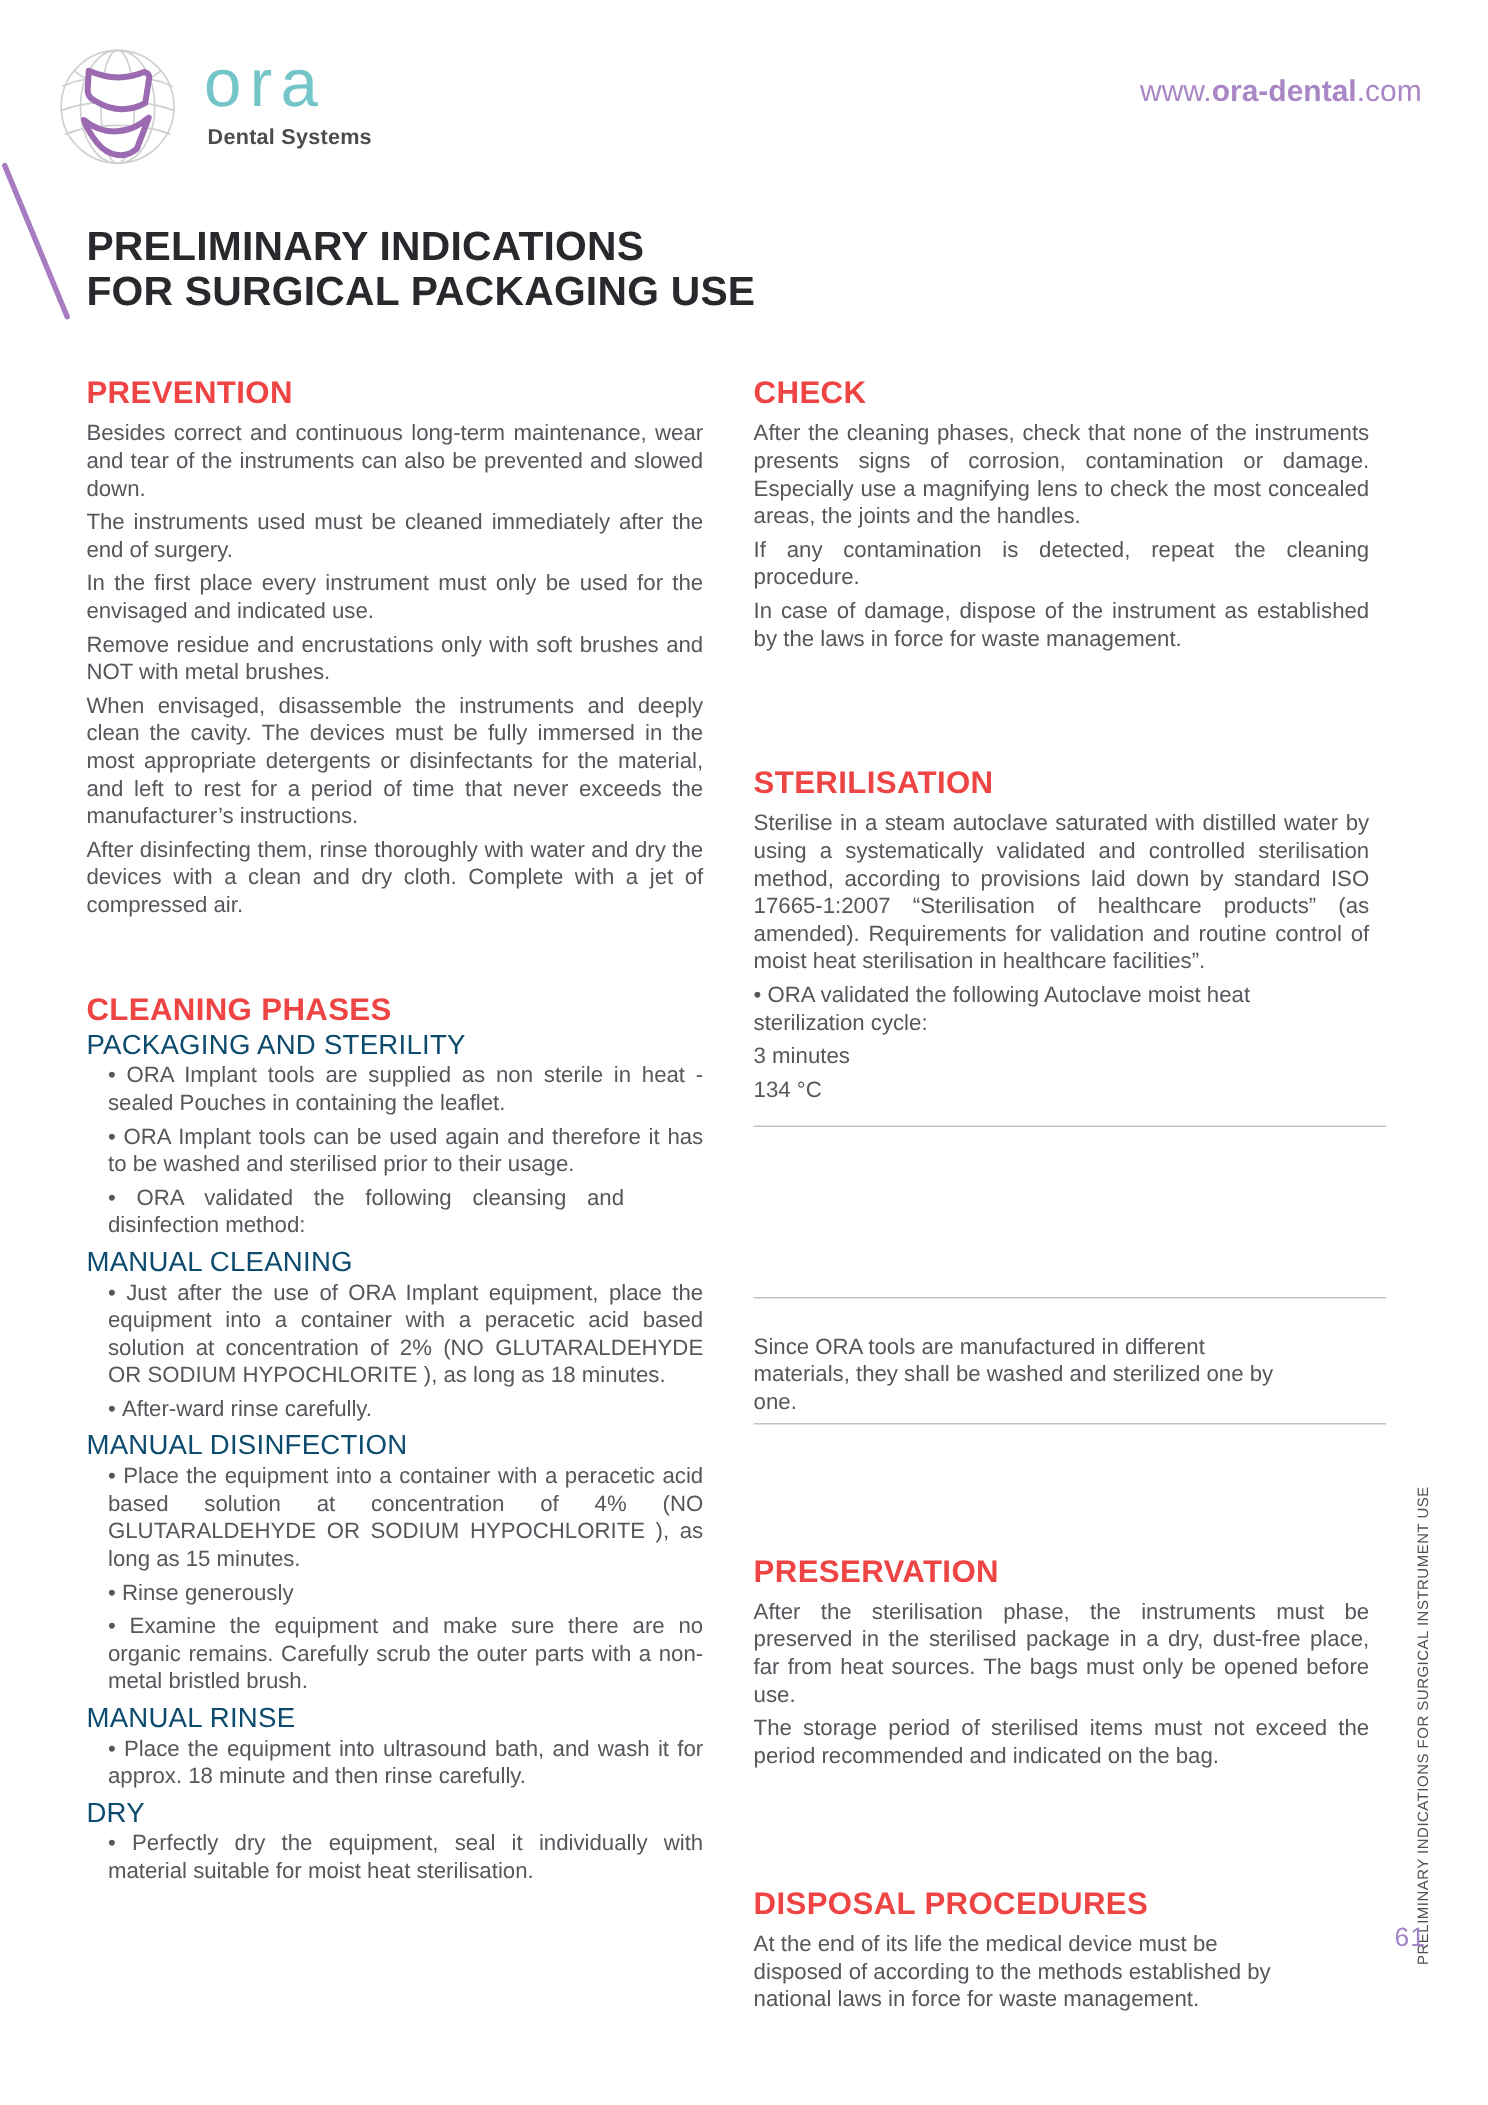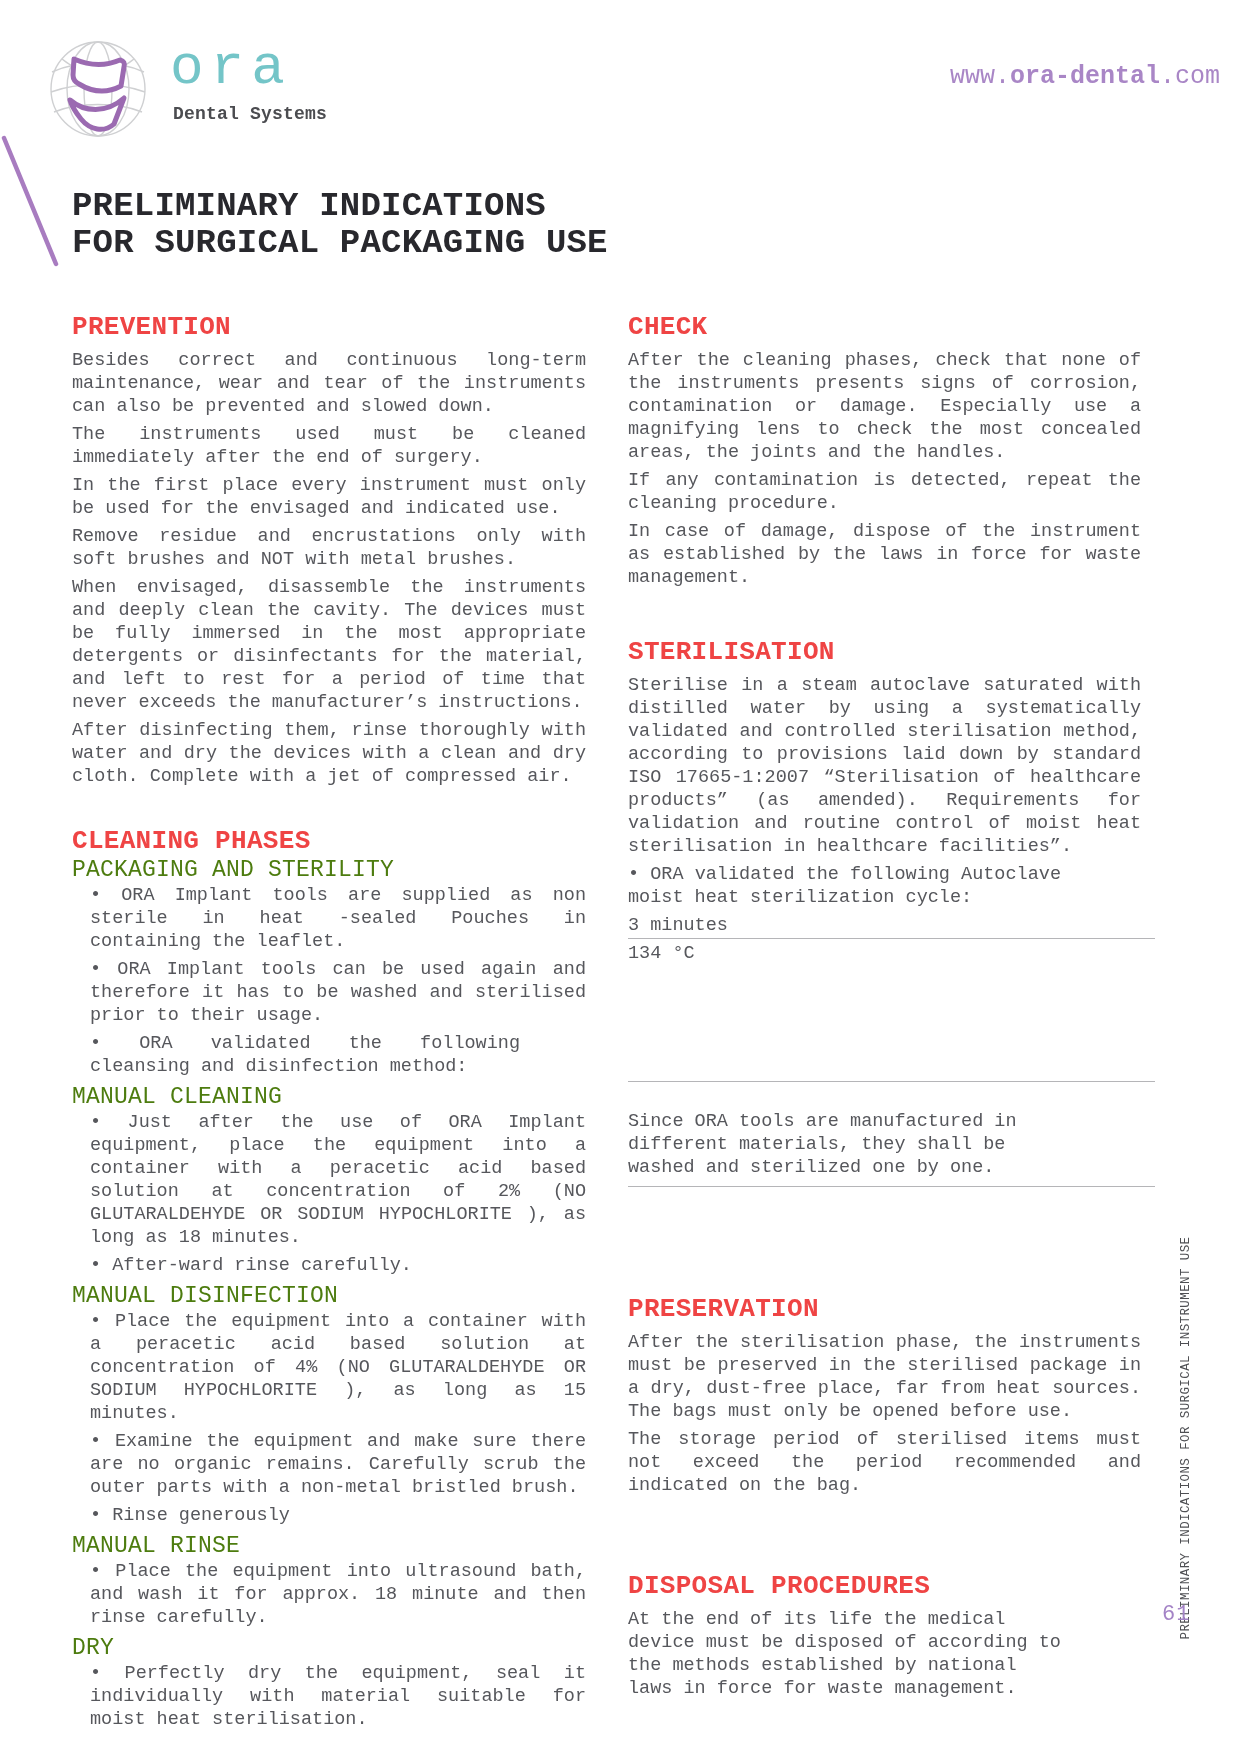--- a/index.html
+++ b/index.html
@@ -1,19 +1,19 @@
 <!DOCTYPE html>
 <html><head>
 <meta charset="utf-8">
 <style>
   html,body{margin:0;padding:0;background:#e8e8e8;}
   .page{
     position:relative;width:1240px;height:1754px;margin:0 auto;
     background:#ffffff;overflow:hidden;
-    font-family:Liberation Mono, monospace;color:#56575c;
+    font-family:Liberation Sans, sans-serif;color:#56575c;
   }
   
   .logo-globe{position:absolute;left:48px;top:34px;}
   .brand{position:absolute;left:170px;top:36px;font-size:56px;letter-spacing:7px;color:#74c5c8;font-weight:400;}
   .tagline{position:absolute;left:173px;top:104px;font-size:18px;font-weight:bold;color:#4b4c50;letter-spacing:.2px;}
   .site-url{position:absolute;top:62px;left:950px;width:242px;font-size:25px;color:#a986c6;white-space:nowrap;}
   .site-url b{font-weight:bold;}
   .accent-slash{position:absolute;left:0;top:128px;}
   
   .doc-title{
@@ -21,21 +21,21 @@
     font-size:34px;line-height:37px;font-weight:bold;color:#28282d;
     letter-spacing:.2px;
   }
   
   .sec{position:absolute;width:514px;}
   .sec h2{
     margin:0 0 7px 0;font-size:26px;line-height:30px;font-weight:bold;
     color:#ef4444;letter-spacing:.3px;
   }
   .sec h3{
-    margin:0;font-size:23px;line-height:28px;font-weight:400;color:#4d7c0f;
+    margin:0;font-size:23px;line-height:28px;font-weight:400;color:#0c4a6e;
     letter-spacing:.2px;
   }
   .sec p{margin:0 0 5px 0;font-size:18.5px;line-height:23px;}
   .just{text-align:justify;}
   .bullet{margin-left:18px !important;}
   .bullet::before{content:"\2022\00a0";}
   .rbullet::before{content:"\2022\00a0";}
   .mt22{margin-top:22px;}
   .mt26{margin-top:26px;}
   .mt48{margin-top:48px;}
@@ -111,22 +111,22 @@
     <h2 style="margin-bottom:0;">CLEANING PHASES</h2>
     <h3>PACKAGING AND STERILITY</h3>
     <p class="just bullet">ORA Implant tools are supplied as non sterile in heat -sealed Pouches in containing the leaflet.</p>
     <p class="just bullet">ORA Implant tools can be used again and therefore it has to be washed and sterilised prior to their usage.</p>
     <p class="just bullet w430" style="list-style:none;">ORA validated the following cleansing and disinfection method:</p>
     <h3 class="mt22">MANUAL CLEANING</h3>
     <p class="just bullet">Just after the use of ORA Implant equipment, place the equipment into a container with a peracetic acid based solution at concentration of 2% (NO GLUTARALDEHYDE OR SODIUM HYPOCHLORITE ), as long as 18 minutes.</p>
     <p class="just bullet">After-ward rinse carefully.</p>
     <h3 class="mt26">MANUAL DISINFECTION</h3>
     <p class="just bullet">Place the equipment into a container with a peracetic acid based solution at concentration of 4% (NO GLUTARALDEHYDE OR SODIUM HYPOCHLORITE ), as long as 15 minutes.</p>
+    <p class="just bullet">Rinse generously</p>
     <p class="just bullet">Examine the equipment and make sure there are no organic remains. Carefully scrub the outer parts with a non-metal bristled brush.</p>
-    <p class="just bullet">Rinse generously</p>
     <h3 class="mt26">MANUAL RINSE</h3>
     <p class="just bullet">Place the equipment into ultrasound bath, and wash it for approx. 18 minute and then rinse carefully.</p>
     <h3 class="mt48">DRY</h3>
     <p class="just bullet">Perfectly dry the equipment, seal it individually with material suitable for moist heat sterilisation.</p>
   </div>
 
   <div class="sec rcol" style="top:312px;">
     <h2>CHECK</h2>
     <p class="just">After the cleaning phases, check that none of the instruments presents signs of corrosion, contamination or damage. Especially use a magnifying lens to check the most concealed areas, the joints and the handles.</p>
     <p class="just">If any contamination is detected, repeat the cleaning procedure.</p>

